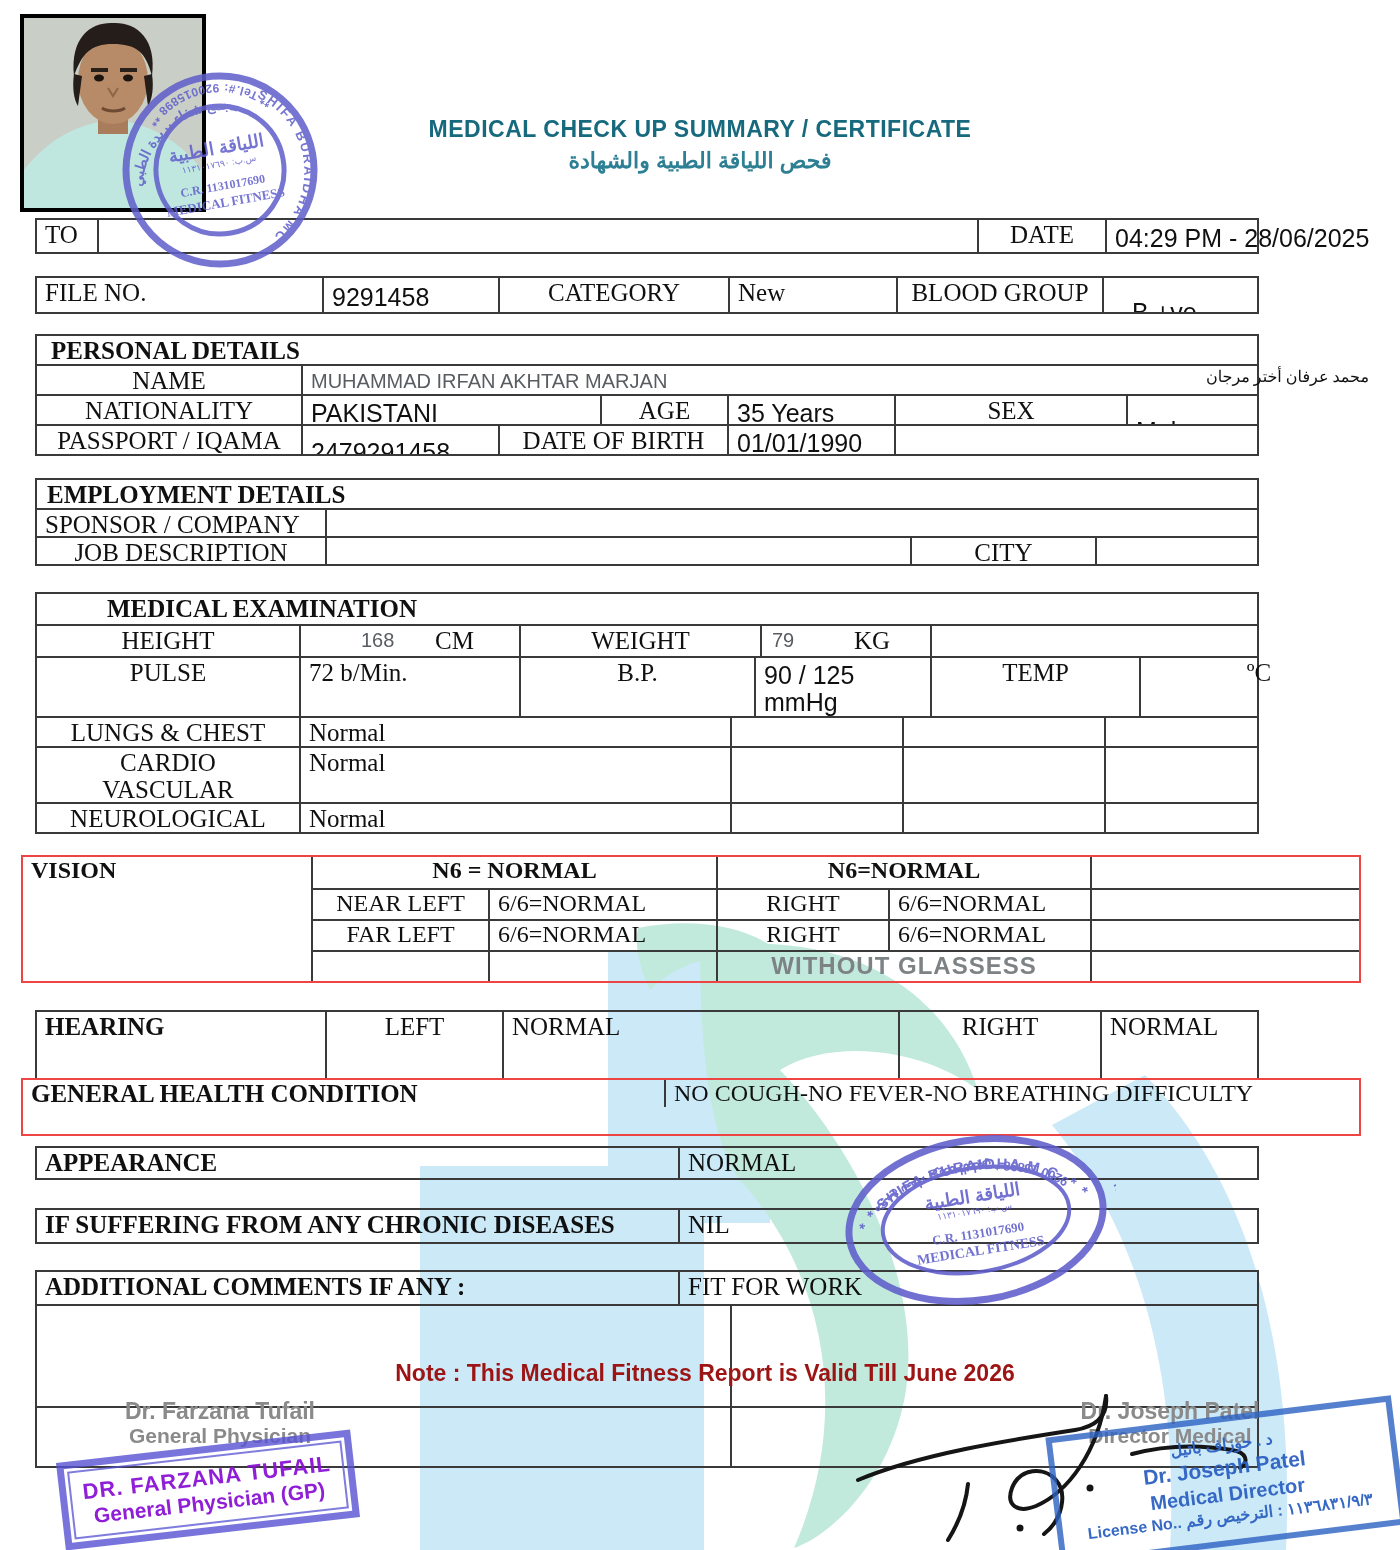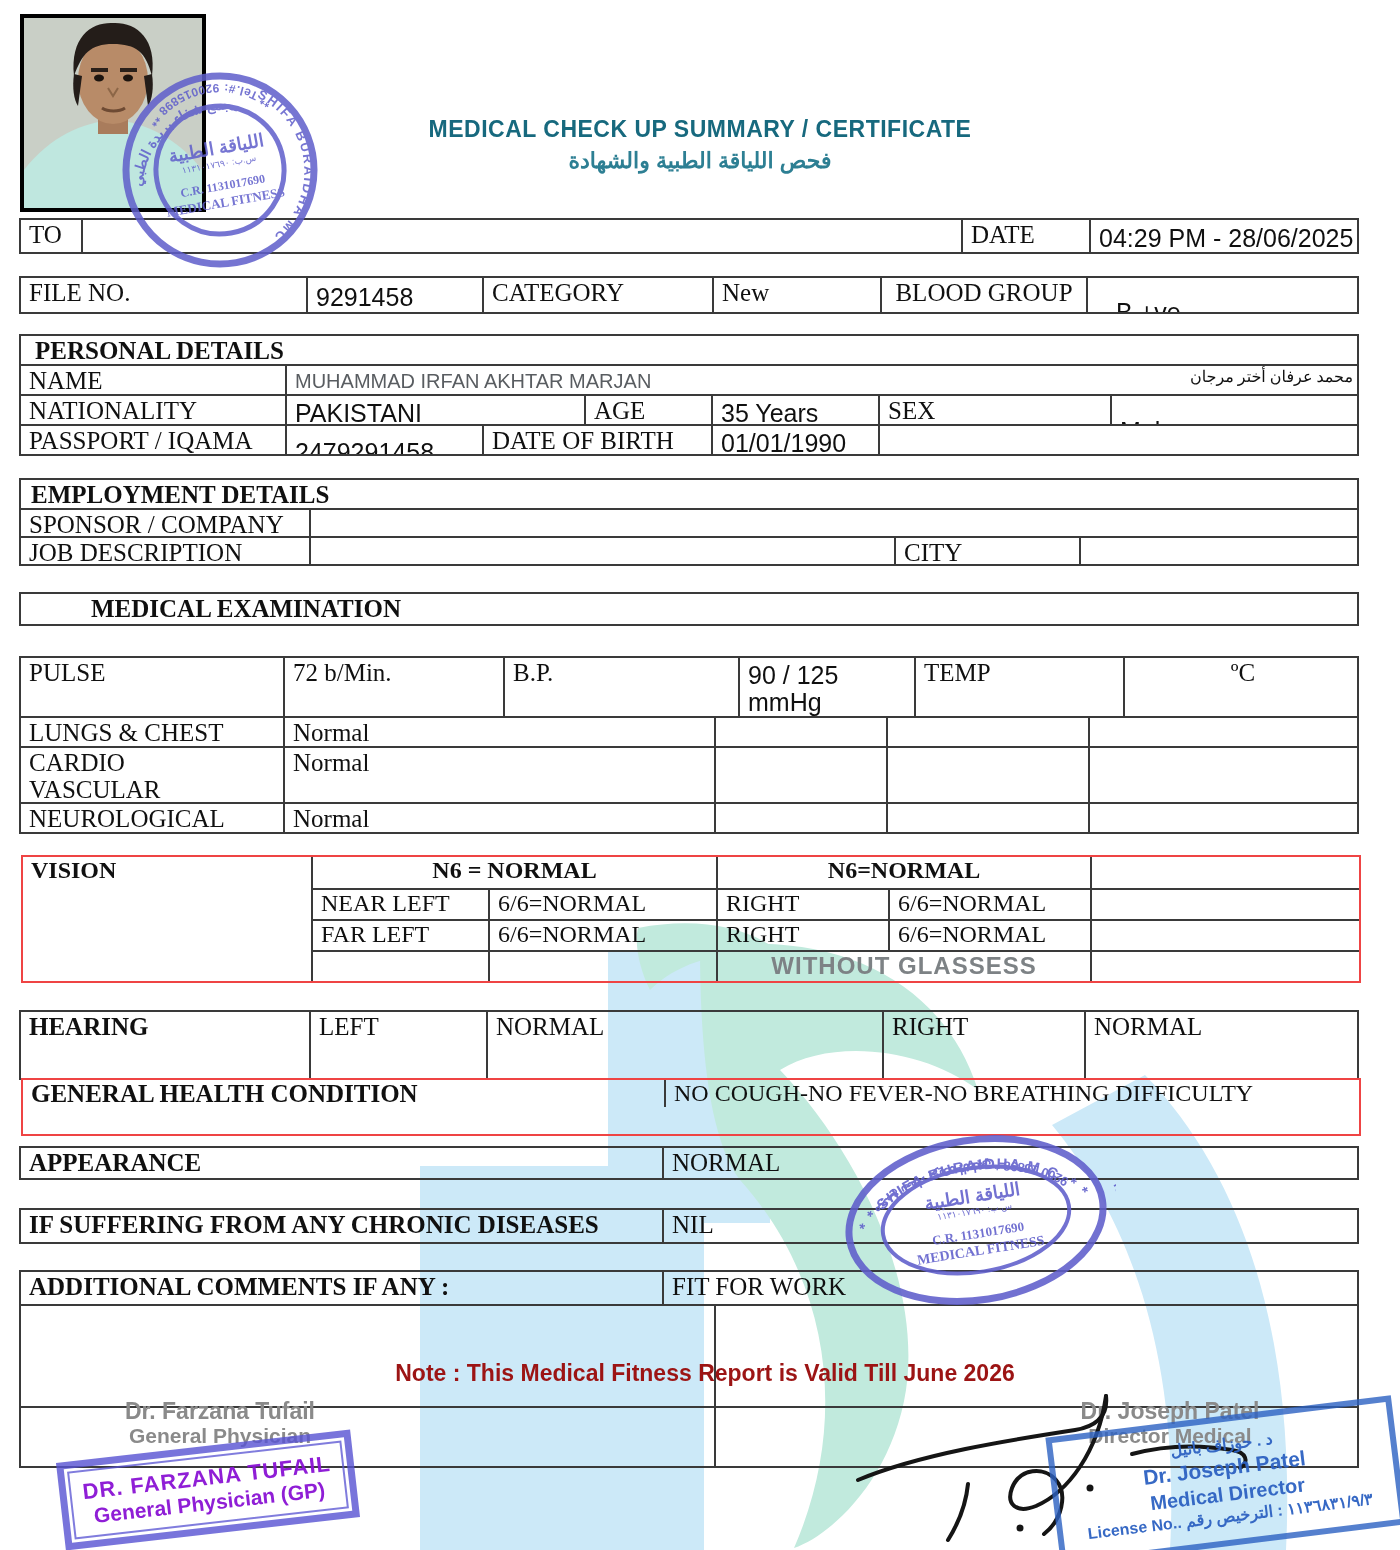--- a/index.html
+++ b/index.html
@@ -1,24 +1,24 @@
 <!DOCTYPE html>
 <html><head>
 <meta charset="utf-8">
 <style>
   body{margin:0;background:#e8e8e8}
   .page{position:relative;width:1400px;height:1550px;background:#ffffff;overflow:hidden;
         font-family:"Liberation Serif",serif}
   
-  .trow{position:absolute;left:19px;width:1340px;display:flex;box-sizing:border-box;
+  .trow{position:absolute;left:35px;width:1224px;display:flex;box-sizing:border-box;
         border:2px solid #3a3a3a;background:transparent;z-index:2;align-items:stretch}
   .trow>div{box-sizing:border-box;border-left:2px solid #3a3a3a;padding:1px 8px;
         font-size:25px;color:#101010;overflow:hidden;flex:0 0 auto;white-space:nowrap}
   .trow>div:first-child{border-left:none}
-  .r{text-align:left}
+  .r{text-align:center}
   .ctr{text-align:center}
   .bld{font-weight:bold}
   .v{font-family:"Liberation Sans",sans-serif;font-size:20px;color:#595d61}
   .topal{display:flex;align-items:flex-start}
   .wrap2{white-space:pre-line !important;line-height:27px}
   
   .grid{position:absolute;left:21px;box-sizing:border-box;border:2px solid #ef4444;
         display:grid;z-index:2}
   .gc{box-sizing:border-box;border-left:2px solid #3a3a3a;border-top:2px solid #3a3a3a;
       padding:0 8px;font-size:24px;color:#101010;overflow:hidden;white-space:nowrap}
@@ -147,20 +147,33 @@
   <div class="trow" style="top:536px;height:30px">
     <div class="r" style="width:288px">JOB DESCRIPTION</div>
     <div style="width:585px"></div>
     <div class="r" style="width:185px">CITY</div>
     <div style="width:282px"></div>
   </div>
 
   <div class="trow" style="top:592px;height:34px">
     <div class="bld" style="width:1340px;padding-left:70px">MEDICAL EXAMINATION</div>
   </div>
+  <div class="trow" style="top:624px;height:34px">
+    <div class="r" style="width:262px">HEIGHT</div>
+    <div style="width:220px;display:flex;justify-content:space-between;padding:1px 45px 0 60px">
+      <span class="v" style="padding-top:2px">168</span>
+      <span>CM</span>
+    </div>
+    <div class="r" style="width:241px">WEIGHT</div>
+    <div style="width:170px;display:flex;justify-content:space-between;padding:1px 40px 0 10px">
+      <span class="v" style="padding-top:2px">79</span>
+      <span>KG</span>
+    </div>
+    <div style="width:447px"></div>
+  </div>
   <div class="trow" style="top:656px;height:62px">
     <div class="r" style="width:262px">PULSE</div>
     <div style="width:220px">72 b/Min.</div>
     <div class="r" style="width:235px">B.P.</div>
     <div class="v wrap2" style="width:176px;padding-top:4px">90 / 125
 mmHg</div>
     <div class="r" style="width:209px">TEMP</div>
     <div class="ctr" style="width:238px">ºC</div>
   </div>
   <div class="trow" style="top:716px;height:32px">

